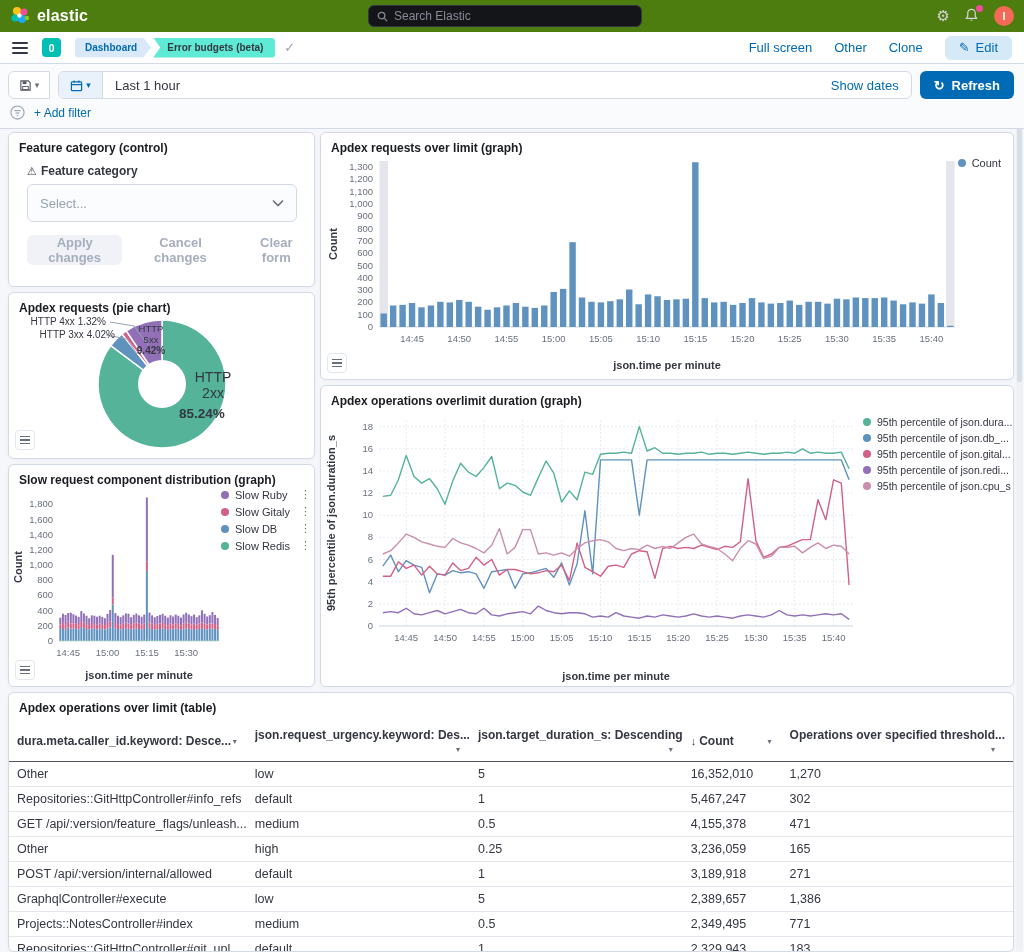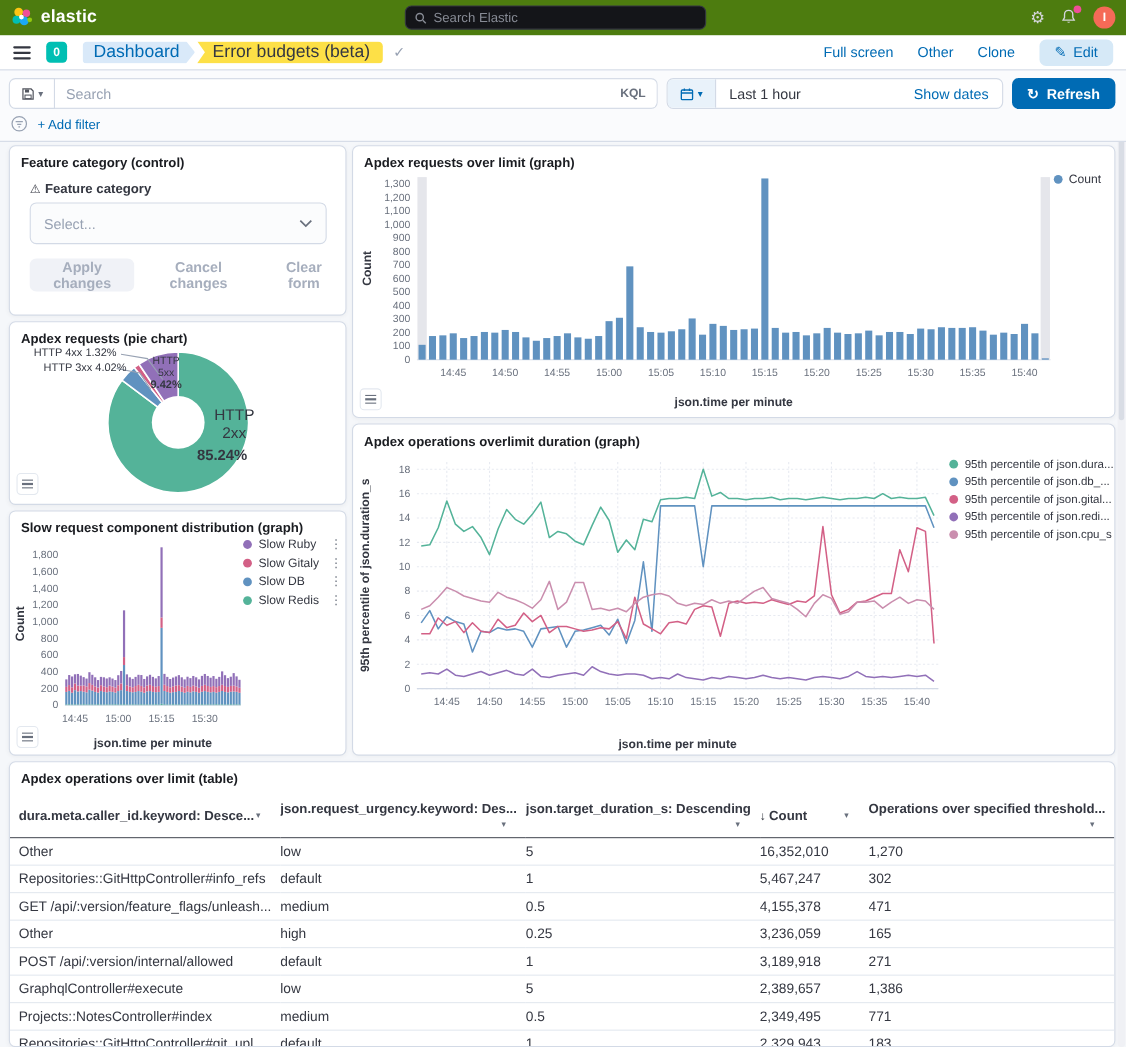--- a/index.html
+++ b/index.html
@@ -16,23 +16,23 @@
   .gear { color:#d4d6db; font-size:15px; }
   .bell-wrap { position:relative; width:16px; height:16px; }
   .bell-dot { position:absolute; right:-3px; top:-3px; width:7px; height:7px; border-radius:50%; background:#F04E98; }
   .avatar { width:20px; height:20px; border-radius:50%; background:#F56A57; color:#fff; font-size:11px; font-weight:700; display:flex; align-items:center; justify-content:center; }
 
   
   .crumb-bar { position:absolute; left:0; top:32px; width:1024px; height:32px; background:#fff; border-bottom:1px solid #D3DAE6; display:flex; align-items:center; padding:0 12px; z-index:19; }
   .hamburger { width:16px; height:12px; display:flex; flex-direction:column; justify-content:space-between; margin-right:14px; cursor:pointer; }
   .hamburger i { display:block; height:2px; background:#343741; border-radius:1px; }
   .space-badge { width:19px; height:19px; border-radius:4px; background:#00BFB3; color:#fff; font-size:11px; font-weight:700; display:flex; align-items:center; justify-content:center; margin-right:14px; }
-  .crumb-pill { font-size:16px; height:20px; display:flex; align-items:center; padding:0 14px 0 10px; }
+  .crumb-pill { font-size:10px; height:20px; display:flex; align-items:center; padding:0 14px 0 10px;font-weight:bold; }
   .crumb-1 { background:#D9E9F9; color:#006BB4; clip-path:polygon(0 0, calc(100% - 8px) 0, 100% 50%, calc(100% - 8px) 100%, 0 100%); border-radius:4px 0 0 4px; }
-  .crumb-2 { background:#fde047; color:#343741; clip-path:polygon(0 0, 100% 0, 100% 100%, 0 100%, 7px 50%); margin-left:2px; padding:0 12px 0 14px; border-radius:0 4px 4px 0; }
+  .crumb-2 { background:#5eead4; color:#343741; clip-path:polygon(0 0, 100% 0, 100% 100%, 0 100%, 7px 50%); margin-left:2px; padding:0 12px 0 14px; border-radius:0 4px 4px 0; }
   .crumb-check { color:#98A2B3; font-size:13px; margin-left:9px; }
   .crumb-actions { margin-left:auto; display:flex; align-items:center; gap:22px; }
   .crumb-link { color:#006BB4; font-size:13px; cursor:pointer; }
   .edit-btn { background:#D6E9F7; color:#006BB4; font-size:13px; font-weight:500; border:none; border-radius:6px; height:24px; padding:0 14px; display:flex; align-items:center; gap:6px; cursor:pointer; }
 
   
   .query-bar { position:absolute; left:0; top:64px; width:1024px; height:65px; background:#FAFBFD; border-bottom:1px solid #D3DAE6; z-index:18; }
   .q-row1 { position:absolute; left:8px; top:7px; right:10px; height:28px; display:flex; align-items:center; }
   .saved-q-btn { width:42px; height:28px; background:#fff; border:1px solid #D3DAE6; border-radius:6px 0 0 6px; display:flex; align-items:center; justify-content:center; gap:3px; cursor:pointer; }
   .q-input { flex:0 0 548px; height:28px; background:#fff; border:1px solid #D3DAE6; border-left:none; border-radius:0 6px 6px 0; display:flex; align-items:center; padding:0 10px; }
@@ -157,24 +157,20 @@
 
 <div class="query-bar">
   <div class="q-row1">
     <div class="saved-q-btn">
       <svg width="13" height="13" viewBox="0 0 14 14">
         <path d="M2 2h8l2 2v8H2z" fill="none" stroke="#53565F" stroke-width="1.2"></path>
         <rect x="4" y="2.5" width="4" height="3" fill="#53565F"></rect>
         <rect x="4" y="8" width="6" height="3.5" fill="none" stroke="#53565F" stroke-width="1"></rect>
       </svg>
       <span class="chev">▾</span>
-    </div>
-    <div class="q-input">
-      <span class="ph">Search</span>
-      <span class="kql">KQL</span>
     </div>
     <div class="date-group">
       <div class="cal-btn">
         <svg width="13" height="13" viewBox="0 0 14 14">
           <rect x="1.5" y="3" width="11" height="9.5" rx="1" fill="none" stroke="#006BB4" stroke-width="1.3"></rect>
           <line x1="4.5" y1="1.5" x2="4.5" y2="4" stroke="#006BB4" stroke-width="1.3"></line>
           <line x1="9.5" y1="1.5" x2="9.5" y2="4" stroke="#006BB4" stroke-width="1.3"></line>
           <line x1="1.5" y1="6" x2="12.5" y2="6" stroke="#006BB4" stroke-width="1.3"></line>
         </svg>
         <span class="chev-blue">▾</span>

